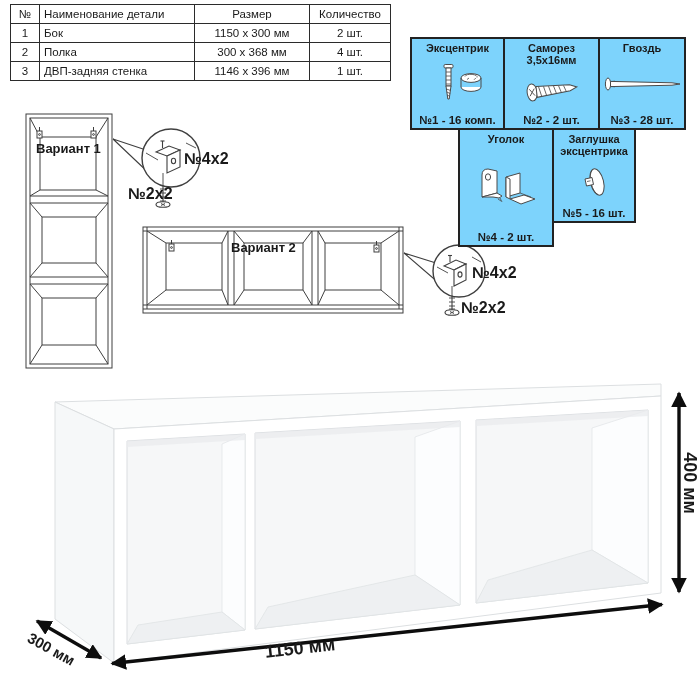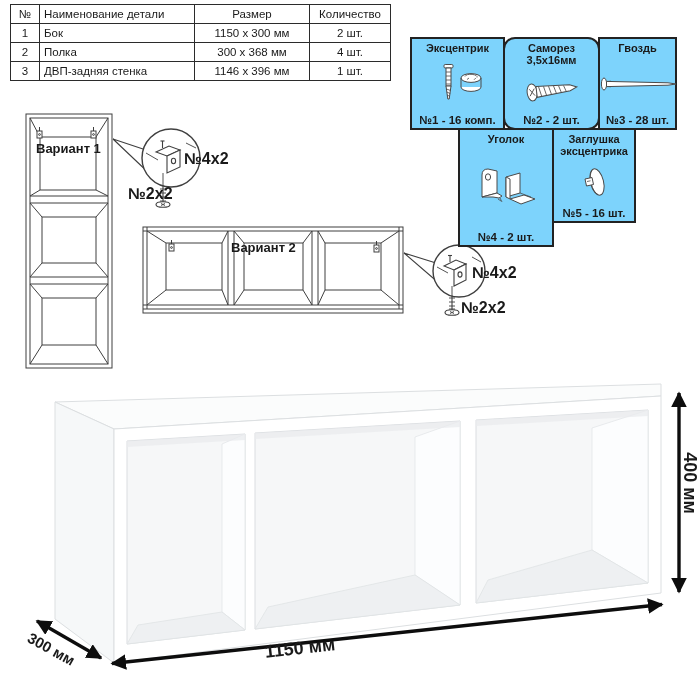--- a/index.html
+++ b/index.html
@@ -198,37 +198,37 @@
       <path d="M17,9 H22 M17,13 H22 M17,17 H22 M17,21 H22" stroke-width="0.8"></path>
       <path d="M17,23 L22,23 L20.2,36 L18.8,36 Z" fill="#fff"></path>
       <path d="M17.4,26 L21.6,27.5 M17.7,29 L21.2,30.5 M18,32 L20.8,33.3" stroke-width="0.8"></path>
       <ellipse cx="42" cy="15" rx="10" ry="4.4" fill="#fff"></ellipse>
       <path d="M32,15 V24 M52,15 V24 M32,24 A10,4.4 0 0 0 52,24" fill="#fff"></path>
       <path d="M36,13.5 A6,2.6 0 0 1 48,14.5 M38,16.5 L40,15 M45,16.8 L46.8,15" stroke-width="0.8"></path>
     </svg>
     <div class="hw-count">№1 - 16 комп.</div>
   </div>
 
-  <div class="hw-cell toplayer" style="left:503px;top:37px;width:97px;height:93px;border-radius:12px;">
+  <div class="hw-cell toplayer" style="left:503px;top:37px;width:97px;height:93px;">
     <div>
       <div class="hw-title">Саморез</div>
       <div class="hw-title">3,5х16мм</div>
     </div>
     <svg class="hw-icon" width="62" height="32" viewBox="0 0 62 32" stroke="#4a4a4a" stroke-width="1" fill="none">
       <g transform="rotate(-7 31 16)">
         <ellipse cx="11" cy="16" rx="5" ry="8.5" fill="#fff"></ellipse>
         <path d="M8.5,12.5 Q11,16 13.5,19.5 M13.5,12.5 Q11,16 8.5,19.5" stroke-width="0.9"></path>
         <path d="M15.5,10.5 L49,13 L56,16 L49,19 L15.5,21.5 Z" fill="#fff"></path>
         <path d="M18,11 L20,21 M23,11.4 L25,20.8 M28,11.8 L30,20.4 M33,12.2 L35,20 M38,12.6 L40,19.6 M43,13 L45,19.2" stroke-width="0.8"></path>
       </g>
     </svg>
     <div class="hw-count">№2 - 2 шт.</div>
   </div>
 
-  <div class="hw-cell toplayer" style="left:598px;top:37px;width:79px;height:93px;">
+  <div class="hw-cell toplayer" style="left:598px;top:37px;width:88px;height:93px;">
     <div class="hw-title">Гвоздь</div>
     <svg class="hw-icon" width="84" height="30" viewBox="0 0 84 30" stroke="#4a4a4a" stroke-width="1" fill="none">
       <ellipse cx="8" cy="15" rx="2.6" ry="6" fill="#fff"></ellipse>
       <path d="M11,12.6 L15,12.2 M11,15 L15,15 M11,17.4 L15,17.8" stroke-width="0.8"></path>
       <path d="M10.5,12.4 L72,13.8 L80,15 L72,16.2 L10.5,17.6 Z" fill="#fff"></path>
     </svg>
     <div class="hw-count">№3 - 28 шт.</div>
   </div>
 
   <div class="hw-cell toplayer" style="left:458px;top:128px;width:96px;height:119px;">

